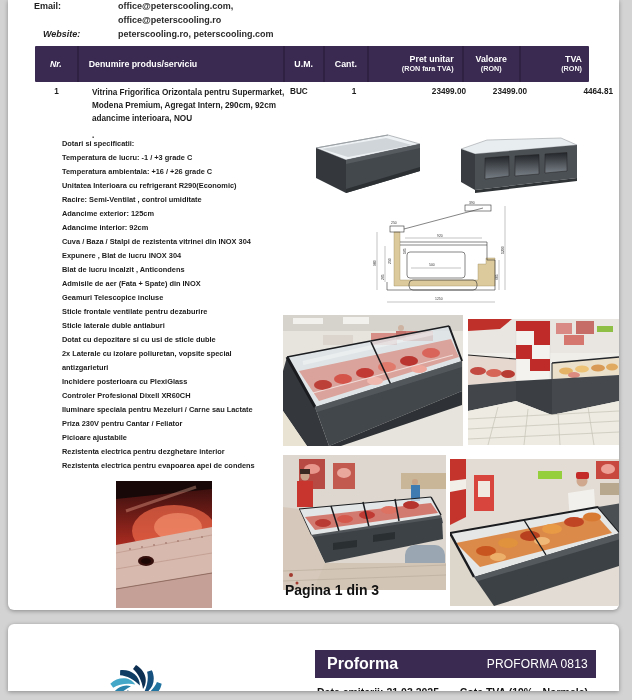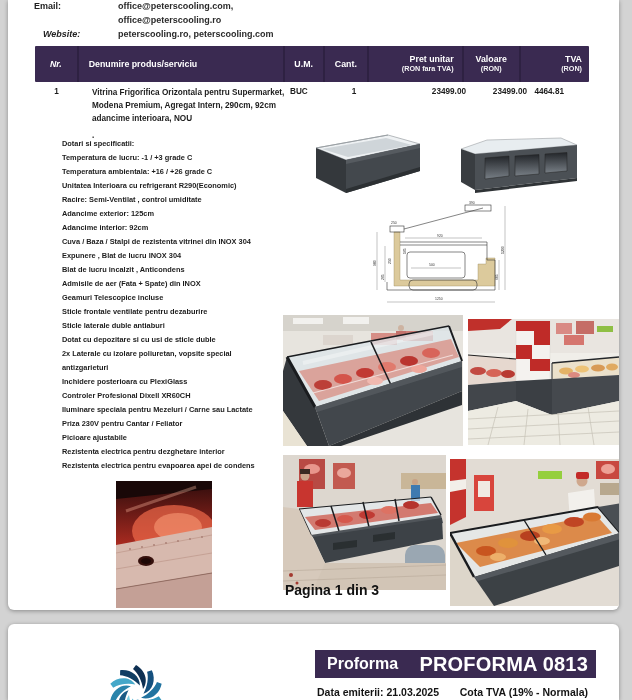--- a/index.html
+++ b/index.html
@@ -7,21 +7,21 @@
     width:632px;height:700px;overflow:hidden;
     background:#d3d3d3;
     font-family:"Liberation Sans", sans-serif;
     color:#1e1e1e;
   }
   .card{
     position:absolute;left:8px;width:611px;background:#ffffff;
     box-shadow:0 1px 4px rgba(0,0,0,.35);
   }
   #card1{top:0;height:610px;border-radius:0 0 6px 6px;overflow:hidden;}
-  #card2{top:624px;height:76px;border-radius:6px 6px 0 0;overflow:hidden;}
+  #card2{top:624px;height:67px;border-radius:6px 6px 0 0;overflow:hidden;}
   .abs{position:absolute;}
   
   .contact-label{font-size:9px;font-weight:700;color:#222;}
   .contact-value{font-size:9px;font-weight:700;color:#2b2b2b;}
   
   .thead{
     position:absolute;left:27px;top:46px;width:554px;height:36px;
     display:flex;color:#fff;border-radius:1px;
   }
   .th{box-sizing:border-box;display:flex;flex-direction:column;justify-content:center;
@@ -42,21 +42,21 @@
   .specs{position:absolute;left:54px;top:137px;}
   .spec-line{font-size:7.4px;font-weight:700;color:#1c1c1c;height:14px;line-height:14px;white-space:nowrap;}
   .pagina{position:absolute;left:277px;top:582px;font-size:14px;font-weight:700;color:#111;}
   
   .doc-bar{
     position:absolute;left:307px;top:26px;width:281px;height:28px;
     background:#3a2a51;display:flex;align-items:center;justify-content:space-between;
     box-sizing:border-box;padding:0 8px 0 12px;color:#fff;
   }
   .doc-bar .t1{font-size:16px;font-weight:700;}
-  .doc-bar .t2{font-size:20px;font-weight:700;letter-spacing:.2px;}
+  .doc-bar .t2{font-size:12px;font-weight:400;letter-spacing:.2px;}
   .meta{font-size:10.5px;font-weight:700;color:#141414;}
   svg{display:block;}
   .figure{position:absolute;}
 </style>
 </head>
 <body>
 
 <div>
 
   <div id="card1" class="card">
@@ -96,21 +96,21 @@
 
     <div class="cell" style="left:27px;top:87px;width:43px;text-align:center;">1</div>
     <div class="cell prod-title" style="left:84px;top:86px;width:200px;">
       <span>Vitrina Frigorifica Orizontala pentru Supermarket, Modena Premium, Agregat Intern, 290cm, 92cm adancime interioara, NOU</span>
       <div class="prod-dot">.</div>
     </div>
     <div class="cell" style="left:282px;top:87px;width:41px;">BUC</div>
     <div class="cell" style="left:323px;top:87px;width:46px;text-align:center;">1</div>
     <div class="cell num" style="left:369px;top:87px;width:89px;">23499.00</div>
     <div class="cell num" style="left:466px;top:87px;width:53px;">23499.00</div>
-    <div class="cell num" style="left:506px;top:87px;width:50px;">4464.81</div>
+    <div class="cell num" style="left:555px;top:87px;width:50px;">4464.81</div>
 
     <div class="specs">
       <div class="spec-line">Dotari si specificatii:</div>
       <div class="spec-line">Temperatura de lucru: -1 / +3 grade C</div>
       <div class="spec-line">Temperatura ambientala: +16 / +26 grade C</div>
       <div class="spec-line">Unitatea Interioara cu refrigerant R290(Economic)</div>
       <div class="spec-line">Racire: Semi-Ventilat , control umiditate</div>
       <div class="spec-line">Adancime exterior: 125cm</div>
       <div class="spec-line">Adancime interior: 92cm</div>
       <div class="spec-line">Cuva / Baza / Stalpi de rezistenta vitrinei din INOX 304</div>

